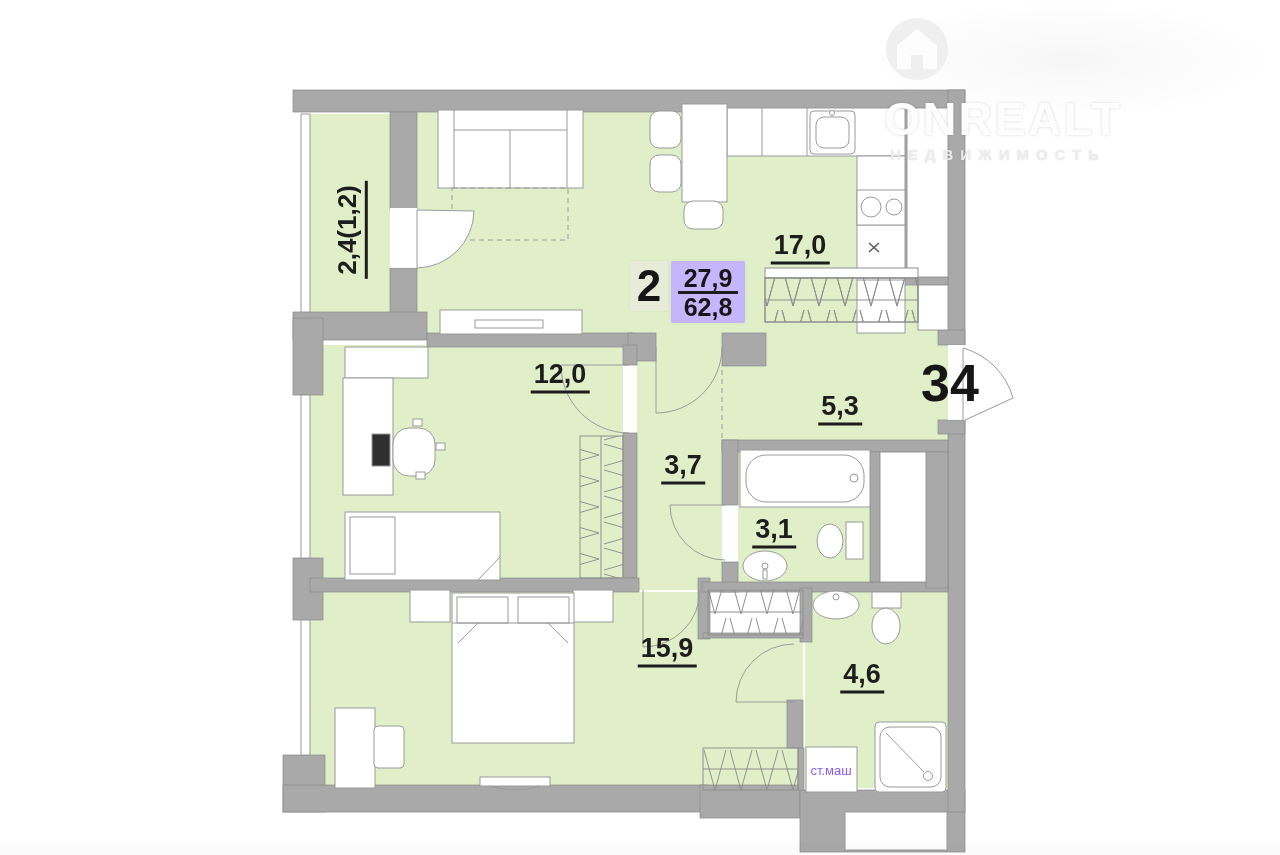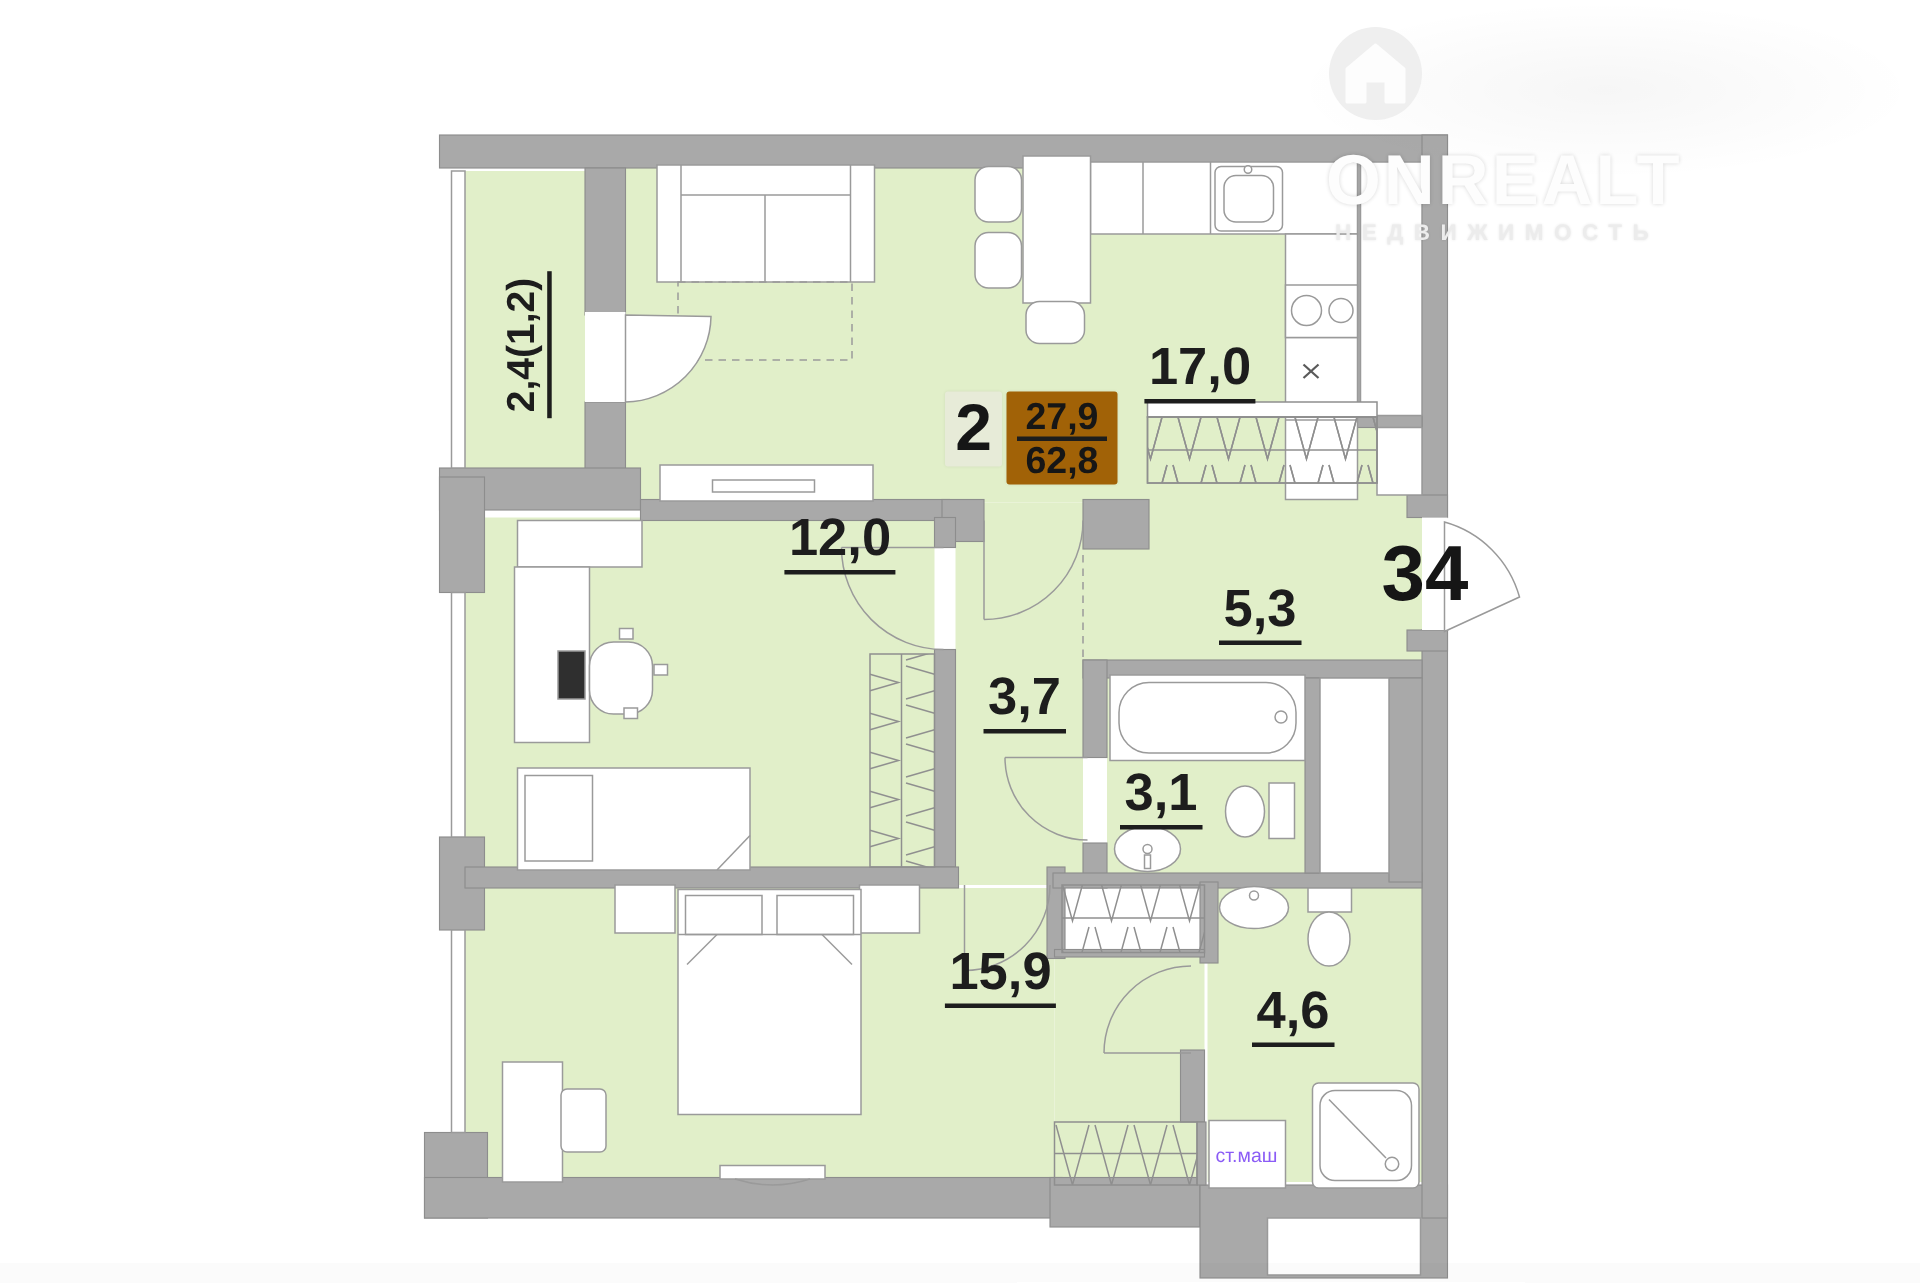--- a/index.html
+++ b/index.html
@@ -1,34 +1,34 @@
 <!DOCTYPE html>
 <html><head>
 <meta charset="utf-8">
 <style>
   html,body{margin:0;padding:0;background:#fff;}
   #stage{position:relative;width:1280px;height:855px;background:#fff;overflow:hidden;
          font-family:"Liberation Sans",sans-serif;}
   #plan-svg{position:absolute;left:0;top:0;}
   .lbl{position:absolute;transform:translate(-50%,-50%);white-space:nowrap;
-       color:#1d1d1d;font-weight:700;font-size:35px;z-index:5;}
+       color:#1d1d1d;font-weight:700;font-size:27px;z-index:5;}
   .lbl .u{border-bottom:3px solid #1d1d1d;padding:0 3px 1px;display:inline-block;}
   .lbl-rot{position:absolute;z-index:5;display:flex;align-items:center;justify-content:center;}
   .lbl-rot .u{transform:rotate(-90deg);border-bottom:3px solid #1d1d1d;padding:0 4px 2px;
        color:#1d1d1d;font-weight:700;font-size:26px;white-space:nowrap;display:inline-block;}
   .apt-num{position:absolute;transform:translate(-50%,-50%);font-size:52px;font-weight:700;
        color:#161616;z-index:6;}
   .washer-lbl{position:absolute;transform:translate(-50%,-50%);font-size:13px;font-weight:400;
        color:#8b5cf6;z-index:6;}
   
   .summary{position:absolute;left:630px;top:261px;display:flex;gap:3px;z-index:6;
        filter:drop-shadow(0 0 1px rgba(0,0,0,0.08));}
   .summary .num2{width:38px;height:50px;background:#e7ebd8;display:flex;align-items:center;
        justify-content:center;font-size:44px;font-weight:700;color:#161616;border-radius:2px;}
-  .summary .frac{width:74px;height:62px;background:#a16207;border-radius:2px;display:flex;
+  .summary .frac{width:74px;height:62px;background:#c4b5fd;border-radius:2px;display:flex;
        flex-direction:column;align-items:center;justify-content:center;}
   .summary .frac .top{font-size:25px;line-height:24px;font-weight:700;color:#161616;
        border-bottom:3px solid #1d1d1d;padding:0 6px 1px;}
   .summary .frac .bot{font-size:25px;line-height:24px;font-weight:700;color:#161616;padding-top:1px;}
   
   .logo{position:absolute;left:884px;top:16px;width:370px;display:flex;align-items:flex-start;
        gap:8px;z-index:7;flex-direction:column;}
   .logo-icon{flex:0 0 auto;}
   .logo-text{display:flex;flex-direction:column;}
   .logo-title{font-size:47px;line-height:50px;font-weight:700;letter-spacing:2px;color:#fdfdfd;
@@ -264,21 +264,21 @@
       <line x1="722" y1="370" x2="722" y2="438" stroke-dasharray="5,4"></line>
     </g>
   </svg>
 
   <div class="lbl-rot" style="left:322px;top:150px;width:56px;height:160px;">
     <span class="u">2,4(1,2)</span>
   </div>
   <div class="lbl" style="left:800px;top:247px;">
     <span class="u">17,0</span>
   </div>
-  <div class="lbl" style="left:560px;top:361px;text-decoration:underline;">
+  <div class="lbl" style="left:560px;top:376px;text-decoration:underline;">
     <span class="u">12,0</span>
   </div>
   <div class="lbl" style="left:683px;top:467px;">
     <span class="u">3,7</span>
   </div>
   <div class="lbl" style="left:840px;top:408px;">
     <span class="u">5,3</span>
   </div>
   <div class="lbl" style="left:774px;top:531px;">
     <span class="u">3,1</span>

